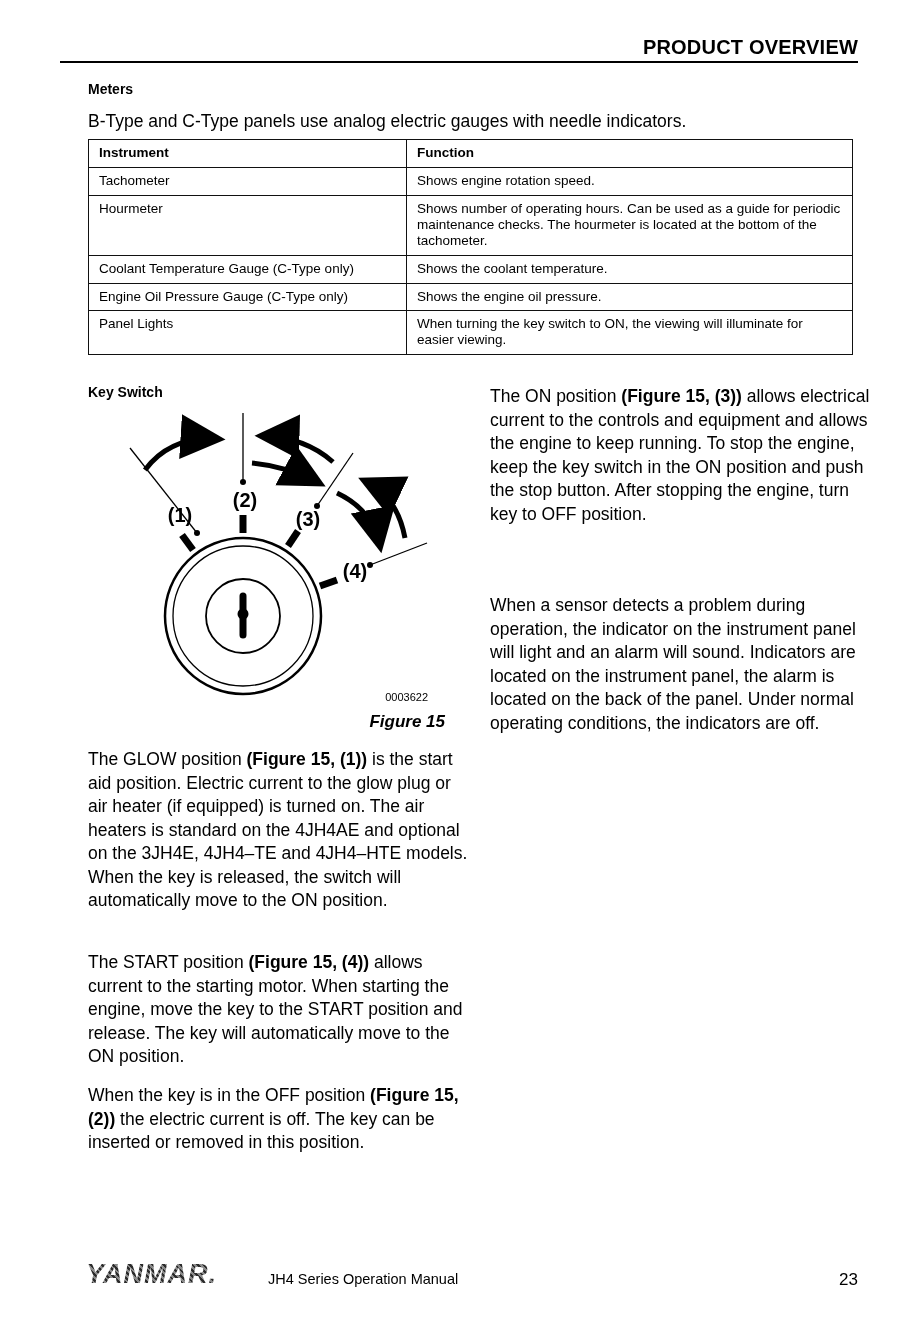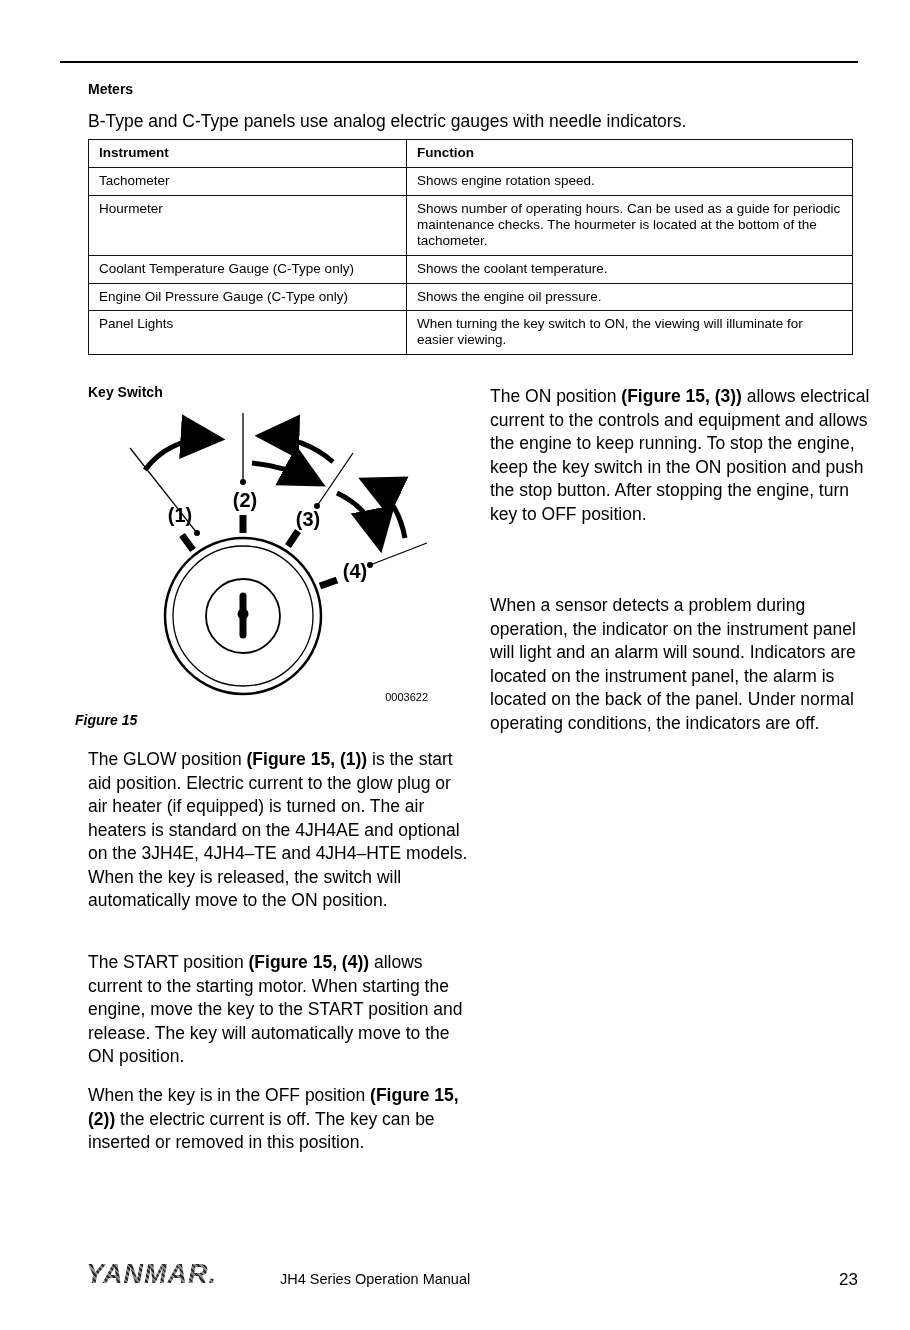--- a/index.html
+++ b/index.html
@@ -34,42 +34,43 @@
 
   .body-para { position:absolute; font-size:17.5px; line-height:23.5px; }
   .p-glow  { top:748px; left:88px; width:382px; }
   .p-start { top:951px; left:88px; width:382px; }
   .p-off   { top:1084px; left:88px; width:382px; }
   .p-on    { top:385px; left:490px; width:390px; }
   .p-ind   { top:594px; left:490px; width:390px; }
 
   .figure-wrap { position:absolute; top:408px; left:75px; width:370px; height:300px; }
   .figure-caption {
-    position:absolute; top:712px; left:75px; width:370px; text-align:left;
-    font-size:14px; font-weight:bold; font-style:italic;
+    position:absolute; top:712px; left:75px; width:370px; text-align:right;
+    font-size:17px; font-weight:bold; font-style:italic;
   }
 
   .footer-logo {
     position:absolute; top:1259px; left:86px;
     font-size:27px; font-weight:900; font-style:italic; letter-spacing:1px;
     color:transparent;
     background:repeating-linear-gradient(45deg,#2b2b2b 0 2px,#8a8a8a 2px 4px);
     -webkit-background-clip:text; background-clip:text;
   }
-  .footer-text { position:absolute; top:1271px; left:280px; font-size:14.5px; }
+  .footer-text { position:absolute; top:1271px; left:268px; font-size:14.5px; }
   .footer-page { position:absolute; top:1270px; right:52px; font-size:17px; }
 
   svg text.fig-label { font-family:"Liberation Sans",sans-serif; font-size:20px; font-weight:bold; }
   svg text.fig-code  { font-family:"Liberation Sans",sans-serif; font-size:11px; }
 </style>
 </head>
 <body>
 
 <div class="page">
 
+  <div class="header-title">PRODUCT OVERVIEW</div>
   <div class="header-rule"></div>
 
   <div class="section-heading h-meters">Meters</div>
   <div class="intro">B-Type and C-Type panels use analog electric gauges with needle indicators.</div>
 
   <table class="meters">
     <tbody>
         <tr>
       <th class="col-instrument">Instrument</th>
       <th>Function</th>

